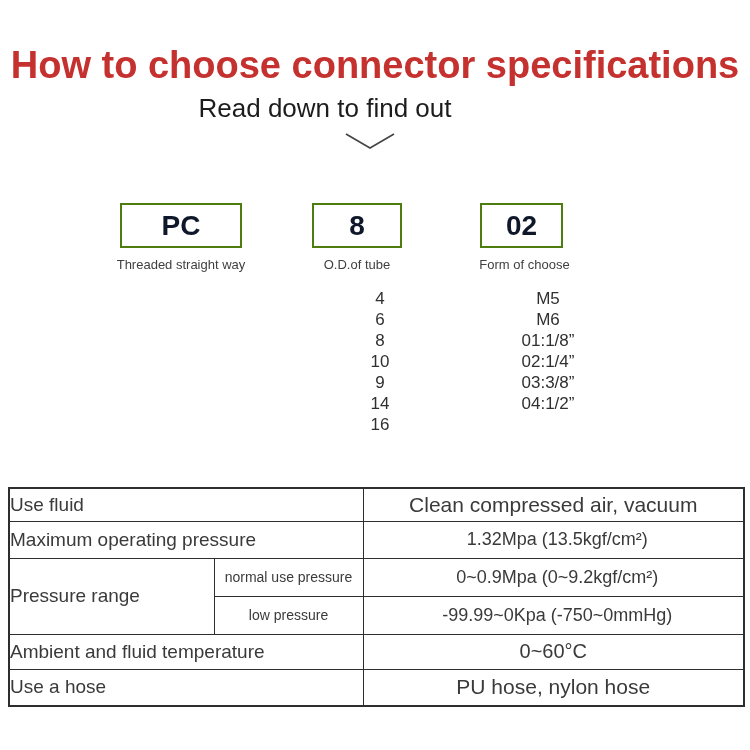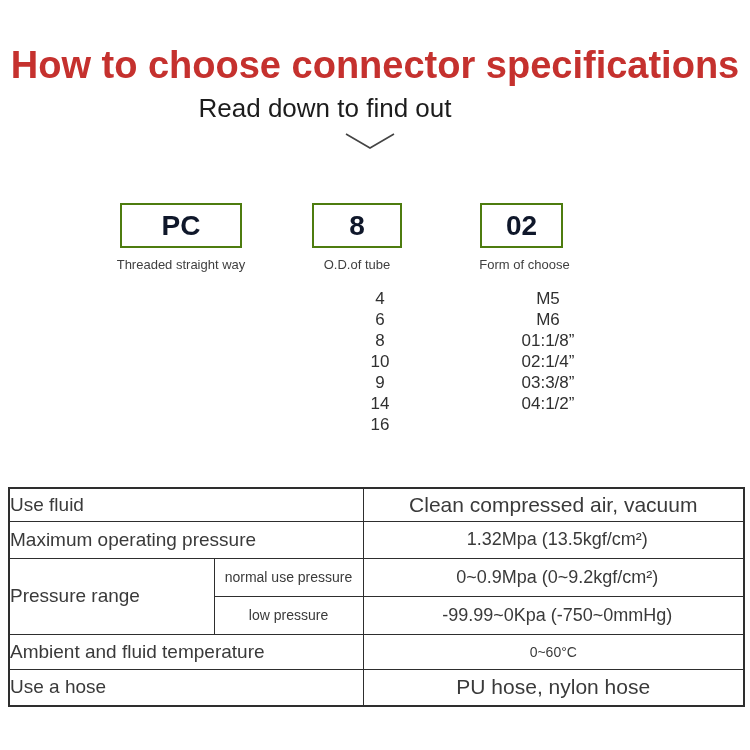--- a/index.html
+++ b/index.html
@@ -53,21 +53,21 @@
     border:1px solid var(--border-dark);
     color:var(--text-dark);
     padding:0;vertical-align:middle;background:#fff;overflow:hidden;
   }
   td.beige{background:var(--row-beige);}
   td.lbl{font-size:19px;text-align:left;padding-left:12px;}
   td.sub{font-size:14px;text-align:center;color:#454545;}
   td.val{text-align:center;}
   td.val.big{font-size:21px;}
   td.val.mid{font-size:18px;padding-left:8px;}
-  td.val.small{font-size:14px;}
+  td.val.small{font-size:20px;}
   tr.h33{height:33px;margin-top:32px;} tr.h35{height:35px;padding-left:44px;} tr.h37{height:37px;} tr.h38{height:38px;}
 </style>
 </head>
 <body>
 
 <div class="page">
 
   <div class="title">How to choose connector specifications</div>
   <div class="subtitle">Read down to find out</div>
 

